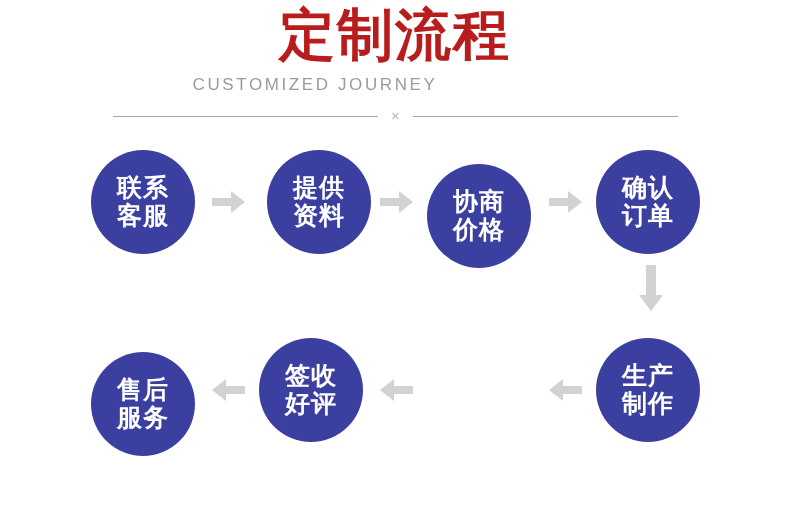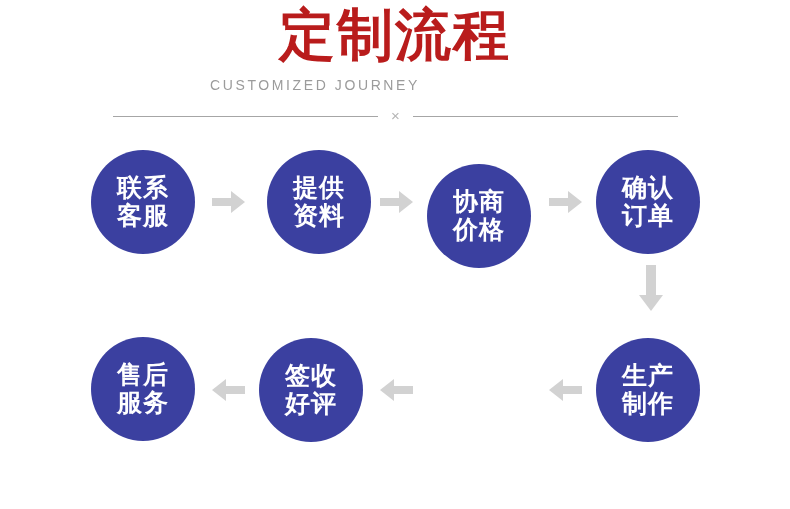--- a/index.html
+++ b/index.html
@@ -35,21 +35,21 @@
     color: #b91c1c;
     letter-spacing: 2px;
     font-family: "DejaVu Sans", "Liberation Sans", sans-serif;
   }
   .page-subtitle {
     position: absolute;
     left: 0;
     top: 76px;
     width: 630px;
     text-align: center;
-    font-size: 14px;
+    font-size: 17px;
     line-height: 18px;
     color: #9b9b9b;
     letter-spacing: 2.6px;
     font-weight: normal;
   }
   .divider {
     position: absolute;
     left: 113px;
     top: 110px;
     width: 565px;
@@ -117,21 +117,21 @@
   
   #node-0 { left: 91px;  top: 25px; }
   #node-1 { left: 267px; top: 25px; }
   #node-2 { left: 427px; top: 39px; }
   #node-3 { left: 596px; top: 25px; }
 
   
   #node-4 { left: 596px; top: 213px; }
   #node-5 { left: 427px; top: 213px; }
   #node-6 { left: 259px; top: 213px; }
-  #node-7 { left: 91px;  top: 212px; justify-content: center; }
+  #node-7 { left: 91px;  top: 227px; justify-content: center; }
 
   
   #arrow-0 { left: 212px; top: 63px; }
   #arrow-1 { left: 380px; top: 63px; }
   #arrow-2 { left: 549px; top: 63px; }
   #arrow-down { left: 637px; top: 140px; }
   #arrow-3 { left: 549px; top: 251px; }
   #arrow-4 { left: 380px; top: 251px; }
   #arrow-5 { left: 212px; top: 251px; }
 </style>

